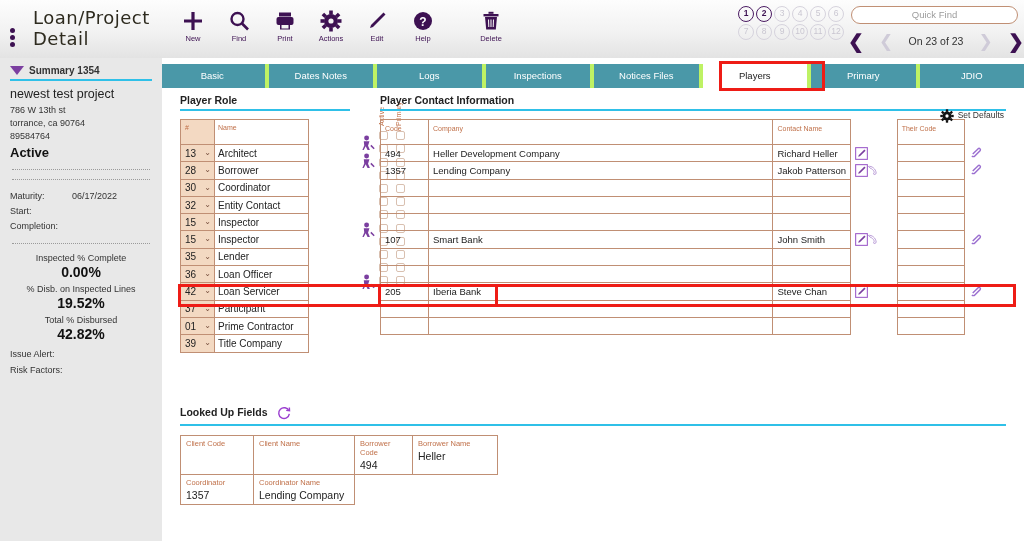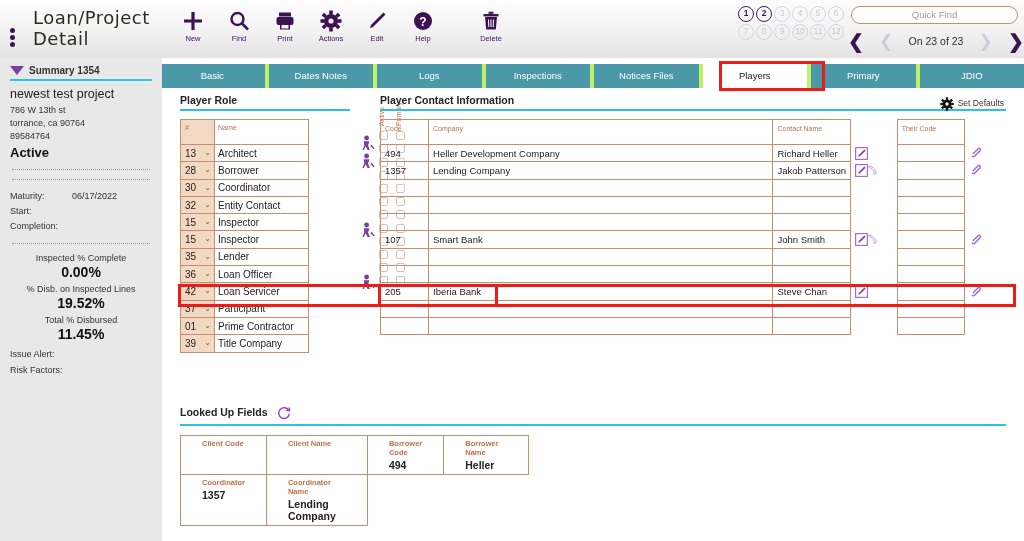--- a/index.html
+++ b/index.html
@@ -81,21 +81,21 @@
   .sb-foot { font-size:9px; color:#333; line-height:16px; }
 
   
   .main { position:absolute; left:162px; top:88px; width:862px; height:453px; background:#fff; }
   .sect-title { font-size:10.5px; font-weight:bold; color:#222; }
   .sect-rule { height:2px; background:#2fc0e8; }
 
   .role-wrap { position:absolute; left:18px; top:6px; width:170px; }
   .contact-wrap { position:absolute; left:218px; top:6px; width:626px; }
 
-  .gear-defaults { position:absolute; right:2px; top:0px; display:flex; align-items:center; gap:4px; cursor:pointer; }
+  .gear-defaults { position:absolute; right:2px; top:12px; display:flex; align-items:center; gap:4px; cursor:pointer; }
   .gear-defaults .txt { font-size:8.5px; color:#333; }
 
   table { border-collapse:collapse; }
   .role-tbl { margin-top:8px; }
   .role-tbl td { height:17.3px; border:1px solid #c08f74; font-size:10px; color:#222; padding:0 3px; }
   .role-tbl td.num { width:34px; background:#f3d9c2; position:relative; padding-left:4px; }
   .role-tbl td.num .chev { position:absolute; right:3px; top:3px; color:#7a5240; font-size:8px; }
   .role-tbl td.nm { width:94px; }
   .hdr-lbl { font-size:7px; color:#c0714a; }
   .role-hdr td { height:25px; vertical-align:top; padding-top:1px; }
@@ -115,21 +115,21 @@
   .c-tbl td.gap { width:24px; border:none; }
   .c-tbl td.their { width:66px; }
   .c-tbl td.clip { width:40px; border:none; }
   .c-hdr td { height:25px; vertical-align:top; padding-top:2px; }
 
   .red-hl { position:absolute; border:3px solid #ee1c16; pointer-events:none; z-index:6; }
 
   .lookup-wrap { position:absolute; left:18px; top:315px; width:826px; }
   .lookup-title { display:flex; align-items:center; gap:8px; }
   .lk-tbl { margin-top:9px; }
-  .lk-tbl td { border:1px solid #c08f74; vertical-align:top; padding:3px 21px; height:30px;font-weight:bold; }
+  .lk-tbl td { border:1px solid #c08f74; vertical-align:top; padding:3px 5px; height:30px; }
   .lk-lbl { font-size:7.5px; color:#c0714a; display:block; }
   .lk-val { font-size:10.5px; color:#222; display:block; margin-top:2px; }
 </style>
 </head>
 <body>
 
 <div class="header">
   <div class="kebab">
       <i></i>
       <i></i>
@@ -286,21 +286,21 @@
     <span class="k">Completion:</span>
     <span></span>
   </div>
   <div class="sb-dash"></div>
   <div class="sb-center">
     <span>Inspected % Complete</span>
     <b>0.00%</b>
     <span>% Disb. on Inspected Lines</span>
     <b>19.52%</b>
     <span>Total % Disbursed</span>
-    <b>11.45%</b>
+    <b>42.82%</b>
   </div>
   <div class="sb-foot">Issue Alert:</div>
   <div class="sb-foot">Risk Factors:</div>
 </div>
 
 <div class="main">
 
   <div class="role-wrap">
     <div class="sect-title">Player Role</div>
     <div class="sect-rule" style="margin-top:3px;"></div>

